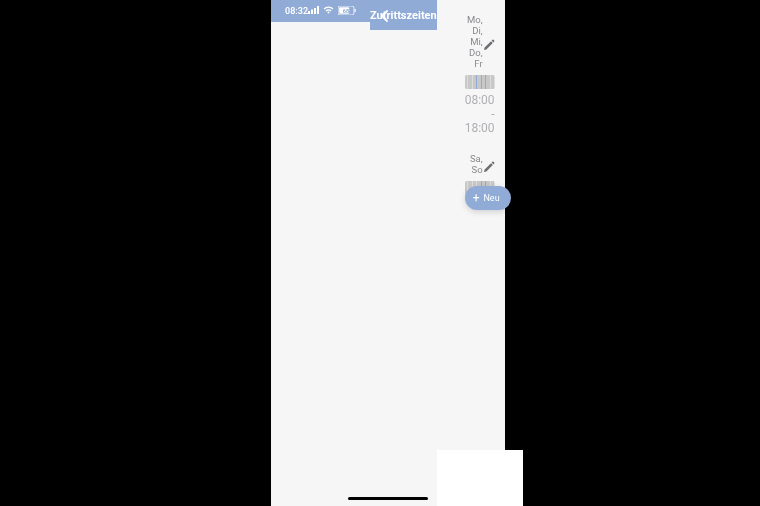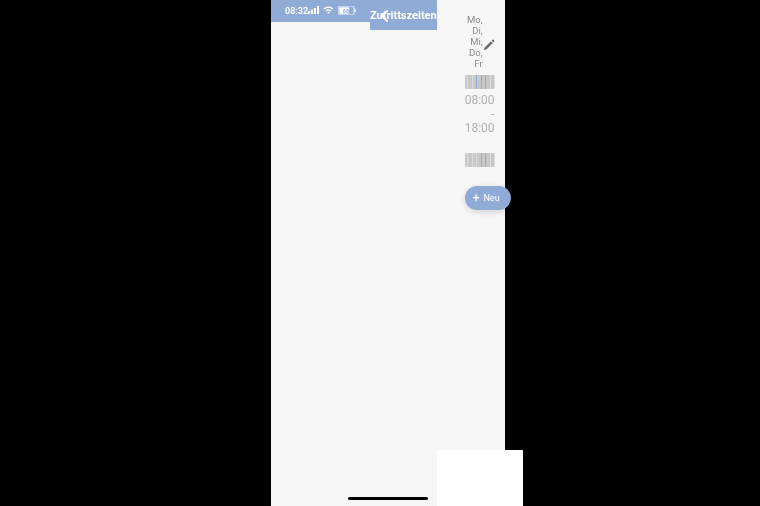--- a/index.html
+++ b/index.html
@@ -213,20 +213,28 @@
             <div></div>
             <div></div>
             <div></div>
             <div></div>
           </div>
       </div>
       <div class="range-label">08:00 - 18:00</div>
     </div>
 
     <div class="card">
+      <div class="card-header">
+        <span class="days-label">Sa, So</span>
+        <span class="edit-icon">
+          <svg width="12" height="12" viewBox="0 0 12 12">
+              <path d="M1 11l.6-2.4L8 2.2l1.8 1.8L3.4 10.4 1 11zM8.6 1.6l.8-.8a.8.8 0 011.1 0l.7.7a.8.8 0 010 1.1l-.8.8-1.8-1.8z" fill="#6f6f73"></path>
+            </svg>
+        </span>
+      </div>
       <div class="timebar">
         <div class="fill" style="left: 41.7%; width: 33.3%;"></div>
         <div class="ticks">
             <div></div>
             <div></div>
             <div></div>
             <div></div>
             <div></div>
             <div></div>
             <div></div>

